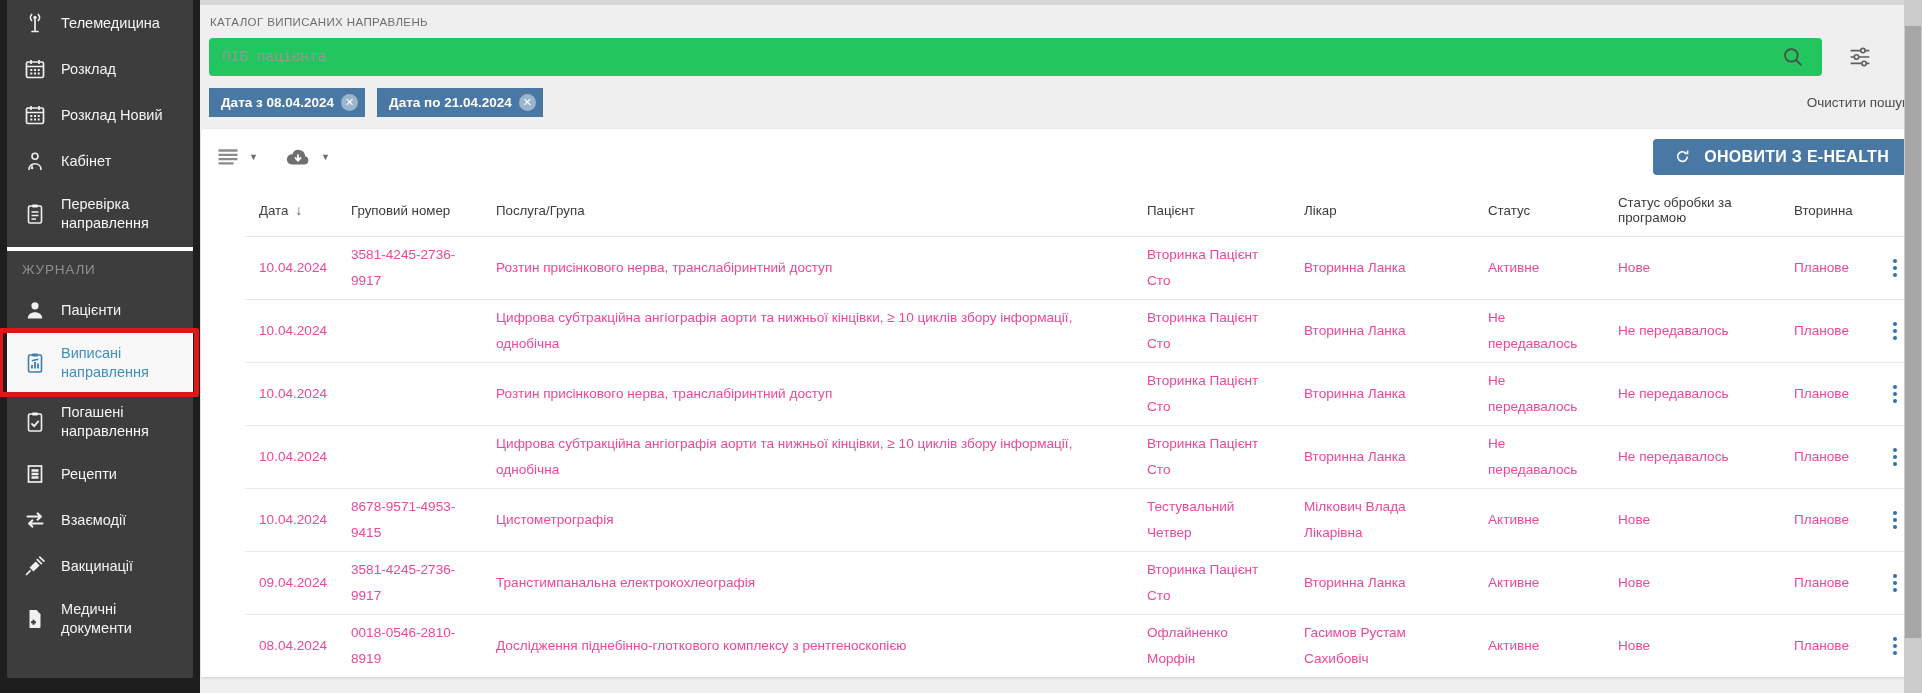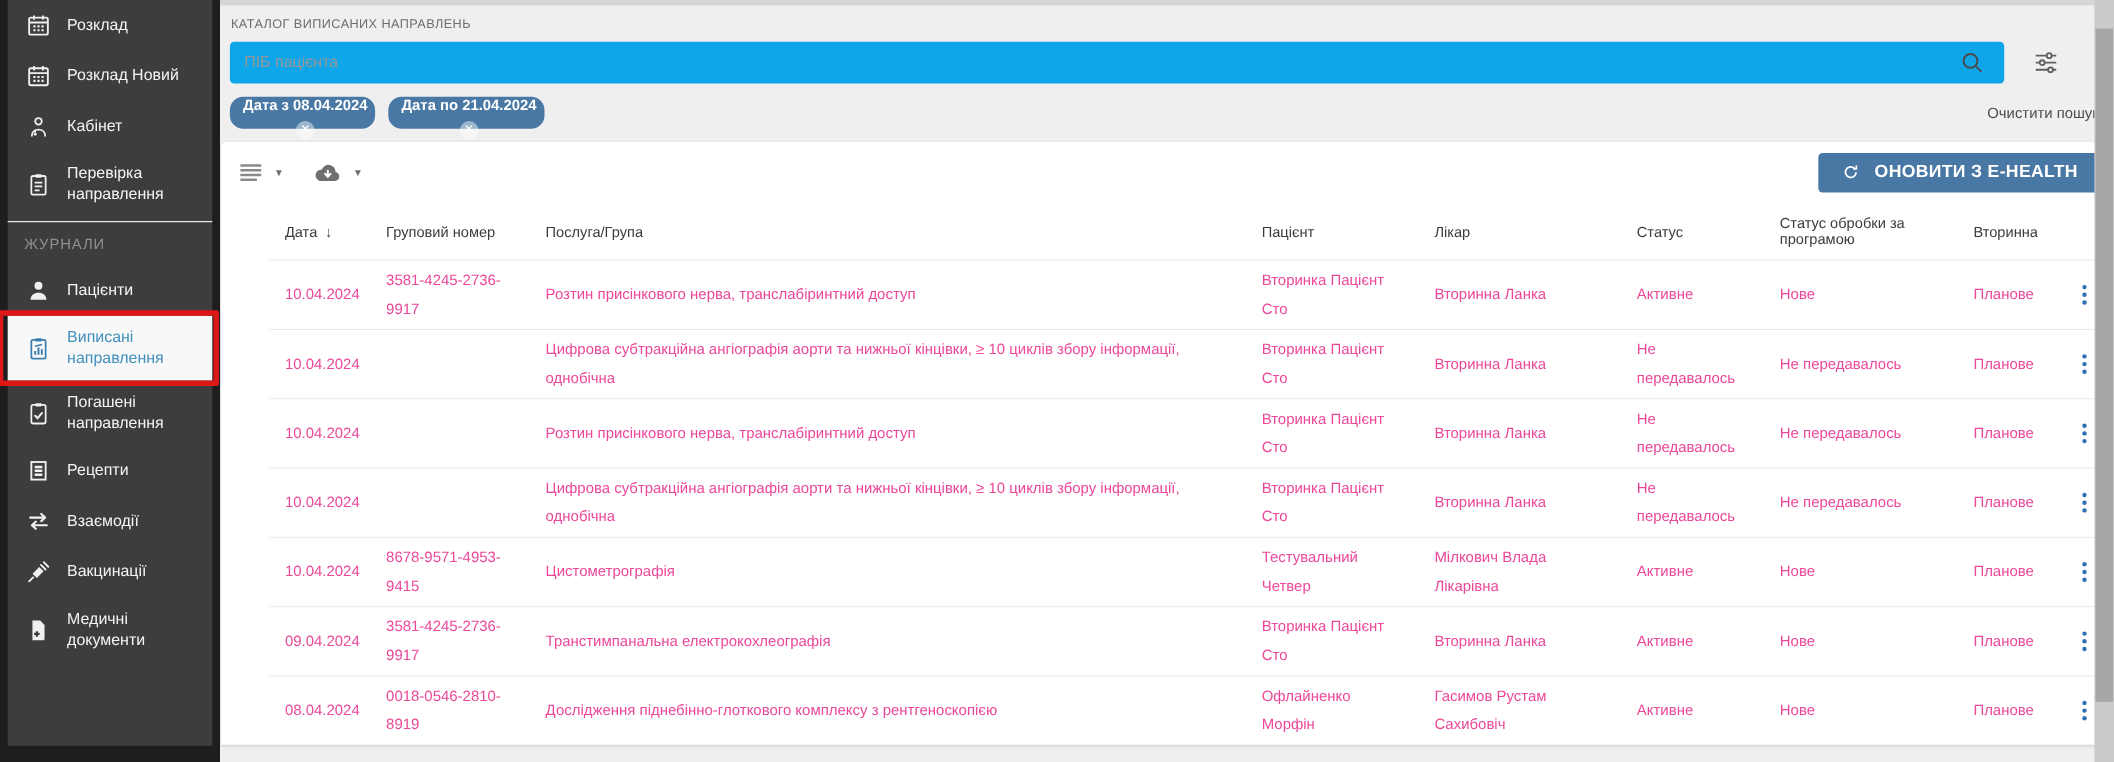--- a/index.html
+++ b/index.html
@@ -11,42 +11,42 @@
   .sidebar { position:relative; width:200px; height:693px; background:#1e1e1e; flex:none; z-index:3; }
   .menu { position:absolute; left:7px; top:0; width:186px; height:678px; background:#3d3d3d;
     display:flex; flex-direction:column; }
   .nav-item { display:flex; align-items:center; gap:13px; padding-left:15px; color:#f4f4f4;
     font-size:14.5px; height:46px; cursor:pointer; position:relative; }
   .nav-item.double { height:59px; }
   .nav-icon { width:26px; height:26px; flex:none; display:flex; align-items:center; justify-content:center; color:#f0f0f0; }
   .nav-icon svg { width:24px; height:24px; }
   .nav-label { width:120px; line-height:1.3; }
   .nav-section { height:40px; display:flex; align-items:center; padding-left:15px; color:#8f8f8f;
-    font-size:13.5px; letter-spacing:.8px; border-top:1px solid #ffffff; margin-top:4px; }
+    font-size:13.5px; letter-spacing:.8px; border-top:4px solid #ffffff; margin-top:4px; }
   .nav-item.active { background:#f8f8f8; color:#4190bc; }
   .nav-item.active .nav-icon { color:#3c7eb0; }
   .annotation { position:absolute; left:-9px; right:-6px; top:-5px; bottom:-5px;
     border:5px solid #de1717; border-radius:2px; pointer-events:none; z-index:5; }
 
   
   .main { position:relative; flex:1; height:550px; }
   .topstrip { height:5px; background:#d7d7d7; }
   .page-title { margin:11px 0 0 10px; color:#6d6d6d; font-size:11.5px; letter-spacing:.4px; }
   .search-row { display:flex; align-items:center; margin:10px 0 0 9px; }
-  .search-box { width:1613px; height:38px; background:#0ea5e9; border-radius:4px;
-    display:flex; align-items:center; }
+  .search-box { width:1613px; height:38px; background:#22c55e; border-radius:4px;
+    display:flex; align-items:center;font-family:Liberation Mono, monospace; }
   .search-box input { flex:1; border:none; outline:none; background:transparent; height:100%;
     padding:0 10px 0 13px; font-size:14.5px; color:#333; font-family:inherit; }
   .search-box input::placeholder { color:#979797; }
   .search-glyph { width:26px; height:26px; margin-right:16px; flex:none; cursor:pointer; }
   .filter-btn { margin-left:22px; width:32px; height:32px; display:flex; align-items:center;
     justify-content:center; cursor:pointer; }
   .chips-row { display:flex; align-items:center; margin:12px 0 0 9px; gap:12px; }
-  .chip { background:#4a78a5; color:#fff; height:29px; border-radius:12px; padding:0 7px 0 12px;
-    font-size:13.5px; font-weight:700; display:flex; align-items:center; gap:7px; cursor:pointer;flex-direction:column; }
+  .chip { background:#4a78a5; color:#fff; height:29px; border-radius:0; padding:0 7px 0 12px;
+    font-size:13.5px; font-weight:700; display:flex; align-items:center; gap:7px; cursor:pointer; }
   .chip-close { width:17px; height:17px; border-radius:50%; background:rgba(255,255,255,.45);
     color:#fff; font-size:11px; line-height:17px; text-align:center; font-weight:400; cursor:pointer; }
   .clear-search { margin-left:auto; margin-right:44px; color:#4c4c4c; font-size:13.5px; cursor:pointer; }
 
   
   .card { margin:12px 27px 0 1px; height:548px; overflow:hidden; background:#fff;
     border-radius:4px 4px 0 0; box-shadow:0 1px 3px rgba(0,0,0,.14); }
   .toolbar { height:55px; display:flex; align-items:center; padding:0 15px; }
   .tool-group { display:flex; align-items:center; gap:6px; margin-right:26px; cursor:pointer; }
   .caret { color:#6e6e6e; font-size:9px; margin-left:3px; }
@@ -78,20 +78,30 @@
 </head>
 <body>
 
 <div class="app">
 
   <aside class="sidebar">
     <nav class="menu">
         <div class="nav-item">
           <span class="nav-icon">
             <svg viewBox="0 0 24 24">
+              <circle cx="12" cy="6.5" r="1.7" fill="currentColor"></circle>
+              <path d="M12 8.5V19M9 20.5h6" stroke="currentColor" stroke-width="1.7" fill="none" stroke-linecap="round"></path>
+              <path d="M8.7 3.4a4.8 4.8 0 0 0 0 6.2M15.3 3.4a4.8 4.8 0 0 1 0 6.2" stroke="currentColor" stroke-width="1.5" fill="none" stroke-linecap="round"></path>
+            </svg>
+          </span>
+          <span class="nav-label">Телемедицина</span>
+        </div>
+        <div class="nav-item">
+          <span class="nav-icon">
+            <svg viewBox="0 0 24 24">
               <rect x="3.5" y="5" width="17" height="15.5" rx="1.5" stroke="currentColor" stroke-width="1.7" fill="none"></rect>
               <path d="M3.5 9.5h17M8 3v4M16 3v4" stroke="currentColor" stroke-width="1.7"></path>
               <path d="M7.3 13h2M11 13h2M14.7 13h2M7.3 16.5h2M11 16.5h2M14.7 16.5h2" stroke="currentColor" stroke-width="2"></path>
             </svg>
           </span>
           <span class="nav-label">Розклад</span>
         </div>
         <div class="nav-item">
           <span class="nav-icon">
             <svg viewBox="0 0 24 24">

